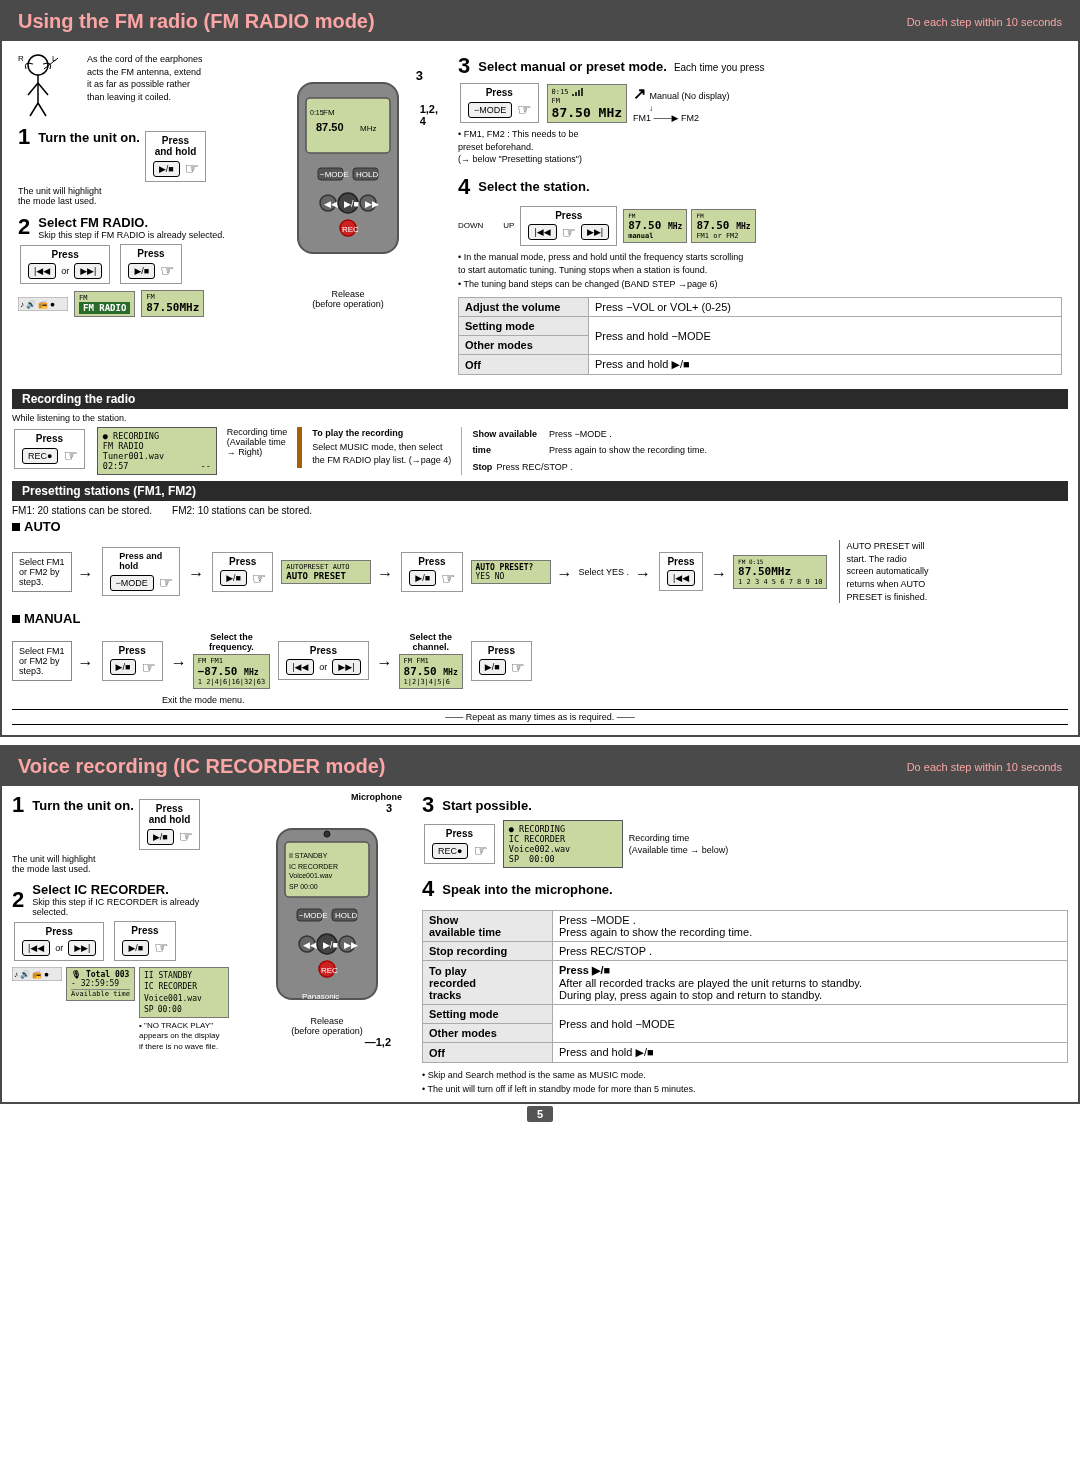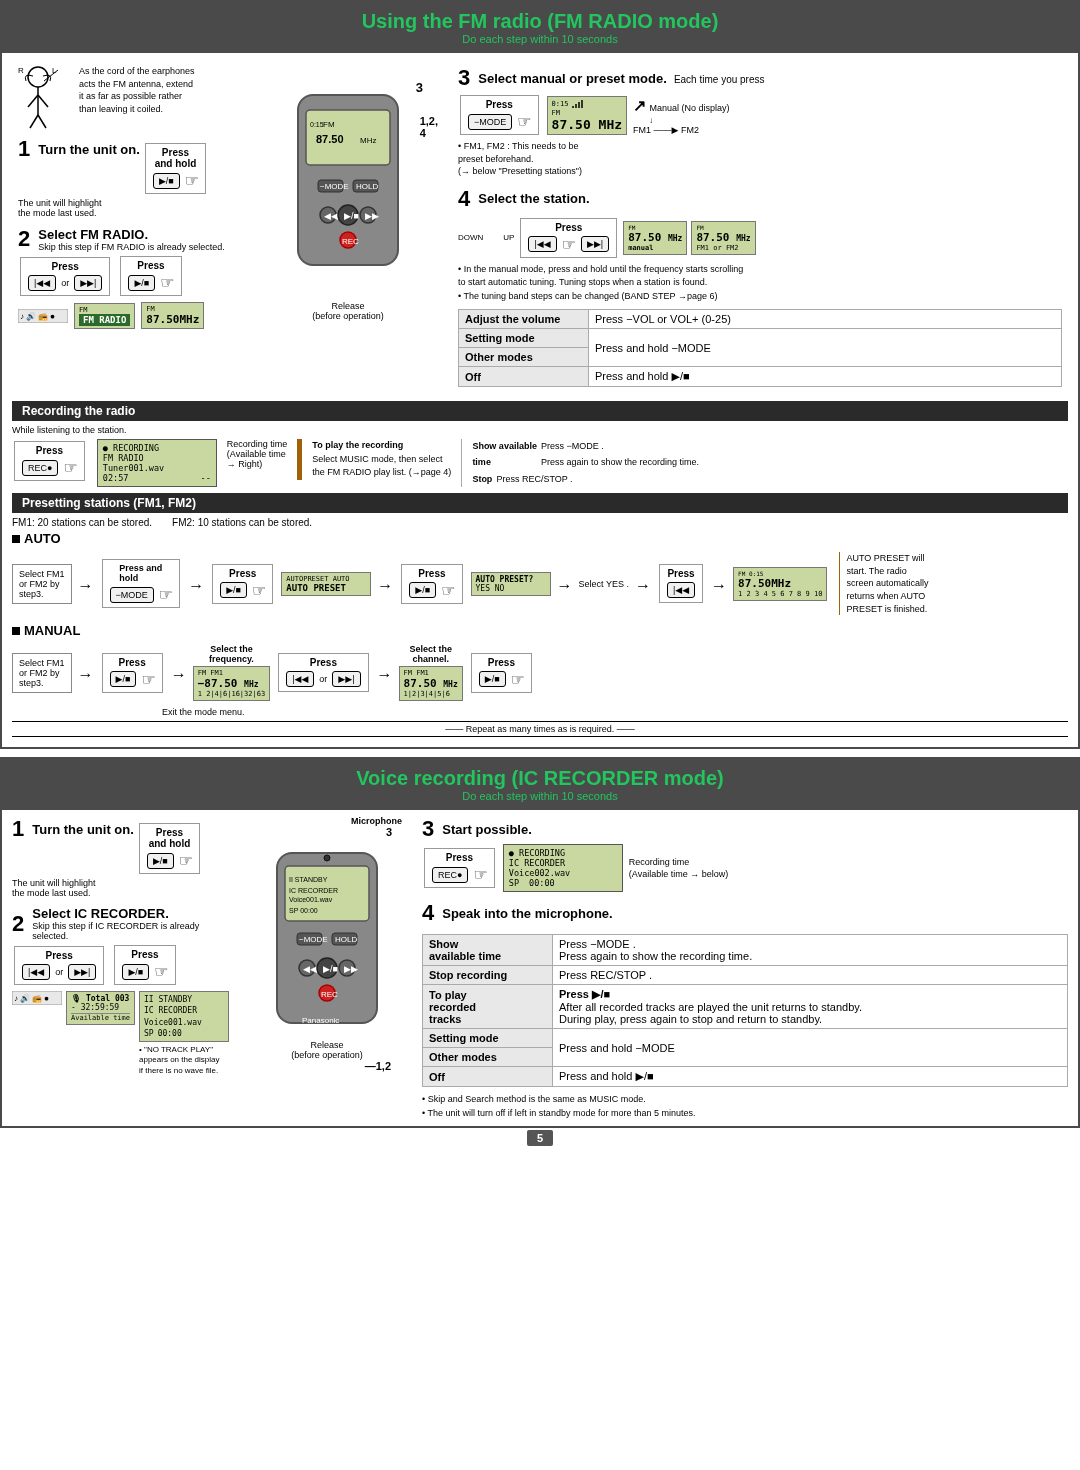--- a/index.html
+++ b/index.html
@@ -8,28 +8,27 @@
       min-height: 1470px;
       background: #fff;
       font-family: Arial, sans-serif;
       font-size: 11px;
       color: #000;
     }
 
     
     .section-header {
       background: #4a4a4a;
-      color: #22c55e;
+      color: #fca5a5;
       padding: 8px 16px;
       font-size: 20px;
       font-weight: bold;
       display: flex;
       justify-content: space-between;
       align-items: center;
-      flex-direction: column;
     }
     .section-header .do-each {
       font-size: 11px;
       font-weight: normal;
     }
 
     
     .sub-section-header {
       background: #2a2a2a;
       color: #fff;
@@ -229,21 +228,21 @@
             <line x1="20" y1="30" x2="30" y2="42" stroke="#000" stroke-width="1.5"></line>
             <line x1="20" y1="50" x2="12" y2="63" stroke="#000" stroke-width="1.5"></line>
             <line x1="20" y1="50" x2="28" y2="63" stroke="#000" stroke-width="1.5"></line>
 
             <line x1="26" y1="16" x2="40" y2="5" stroke="#000" stroke-width="1"></line>
             <path d="M15 11 Q5 8 8 16" fill="none" stroke="#000" stroke-width="1"></path>
             <path d="M25 11 Q35 8 32 16" fill="none" stroke="#000" stroke-width="1"></path>
             <text x="0" y="8" font-size="8" fill="#000">R</text>
             <text x="34" y="8" font-size="8" fill="#000">L</text>
           </svg>
-          <div style="font-size:9px; line-height:1.4;">
+          <div style="font-size:9px; line-height:1.4;margin-left:8px;">
             <div>As the cord of the earphones</div>
             <div>acts the FM antenna, extend</div>
             <div>it as far as possible rather</div>
             <div>than leaving it coiled.</div>
           </div>
         </div>
 
         <div>
           <div class="inline-flex" style="margin-bottom:3px;">
             <span class="step-number">1</span>
@@ -474,21 +473,21 @@
           <div>Recording time</div>
           <div>(Available time</div>
           <div>→ Right)</div>
         </div>
         <div style="border-left:5px solid #a16207; padding-left:10px; font-size:9px; line-height:1.5;">
           <div style="font-weight:bold;">To play the recording</div>
           <div>Select MUSIC mode, then select</div>
           <div>the FM RADIO play list. (→page 4)</div>
         </div>
         <div style="border-left:1px solid #aaa; padding-left:10px; font-size:9px; line-height:1.7;">
-          <div style="display:flex; gap:4px;">
+          <div style="display:flex; gap:12px;">
             <div>
               <div style="font-weight:bold;">Show available</div>
               <div style="font-weight:bold;">time</div>
             </div>
             <div>
               <div>Press −MODE .</div>
               <div>Press again to show the recording time.</div>
             </div>
           </div>
           <div style="display:flex; gap:4px; margin-top:2px;">

